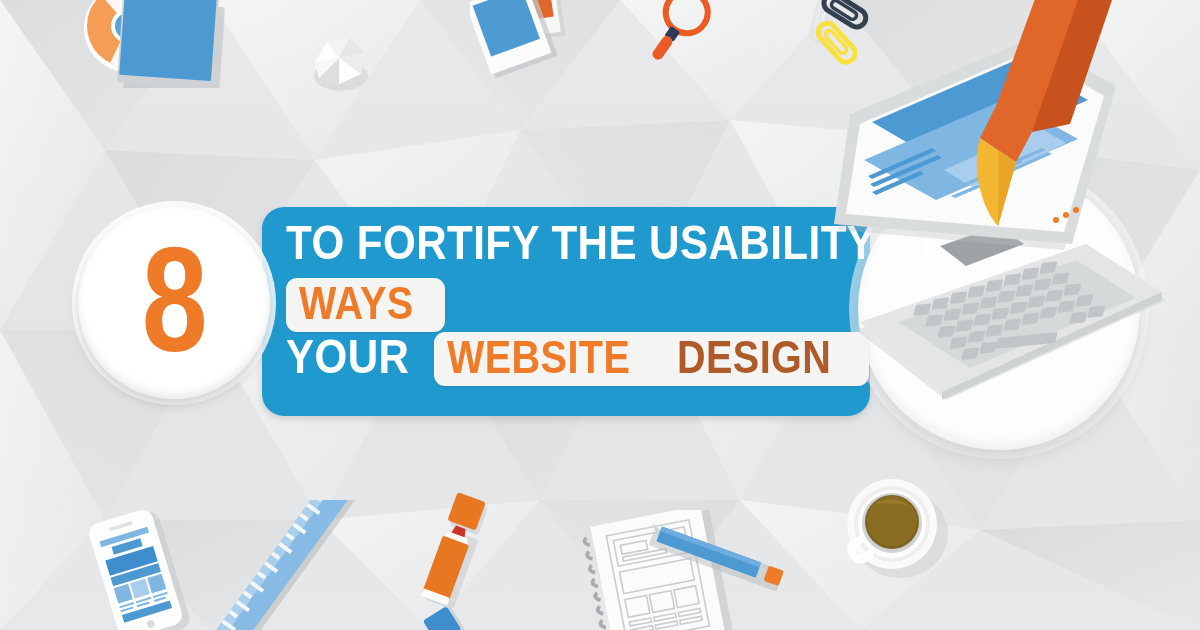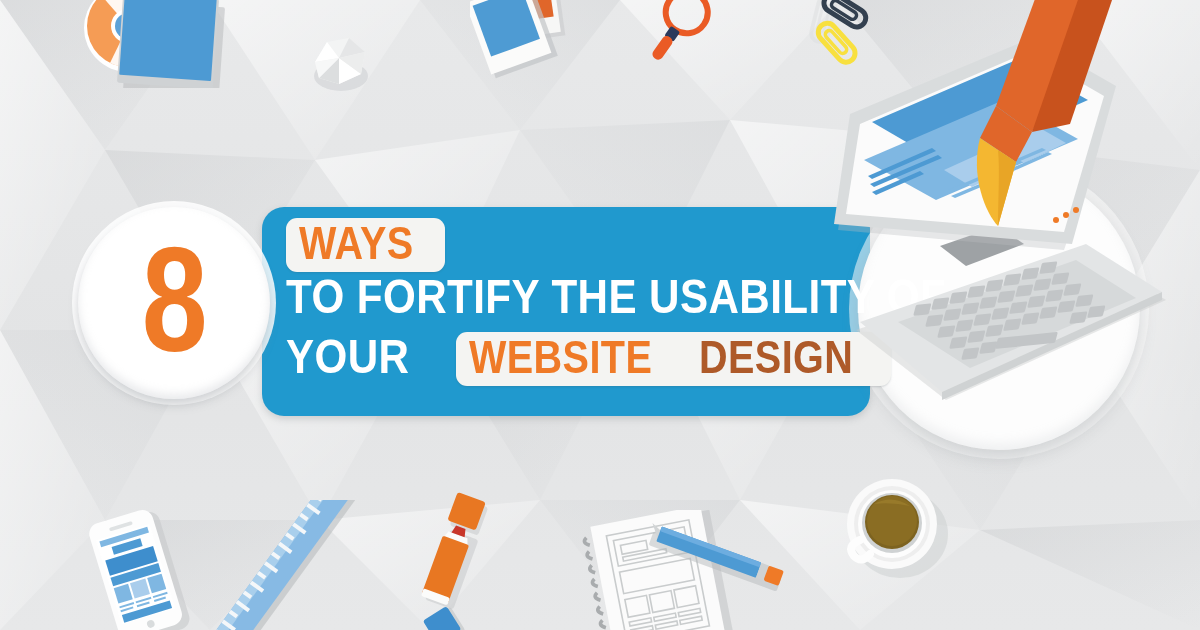--- a/index.html
+++ b/index.html
@@ -227,31 +227,31 @@
       <g transform="rotate(-42 36 48)">
         <rect x="27" y="26" width="18" height="46" rx="9" fill="none" stroke="#f8e03f" stroke-width="5"></rect>
         <rect x="32" y="34" width="8" height="28" rx="4" fill="none" stroke="#f8e03f" stroke-width="3.5"></rect>
       </g>
     </svg>
   </div>
 
   <div id="banner"></div>
 
   <div id="title-block">
+    <span class="tline tl-2">
+      <span class="word w-white">TO FORTIFY THE USABILITY OF</span>
+    </span>
     <span class="tline tl-1">
       <span class="pill">
         <span class="word w-ways">WAYS</span>
       </span>
     </span>
-    <span class="tline tl-2">
-      <span class="word w-white">TO FORTIFY THE USABILITY OF</span>
-    </span>
     <span class="tline tl-3">
       <span class="word w-white">YOUR</span>
-      <span class="pill" style="margin-left:22px">
+      <span class="pill" style="margin-left:0">
         <span class="word w-orange">WEBSITE</span>
         <span class="word w-brown" style="margin-left:12px">DESIGN</span>
       </span>
     </span>
   </div>
 
   <div id="badge">
     <div id="badge-num">8</div>
   </div>
 

